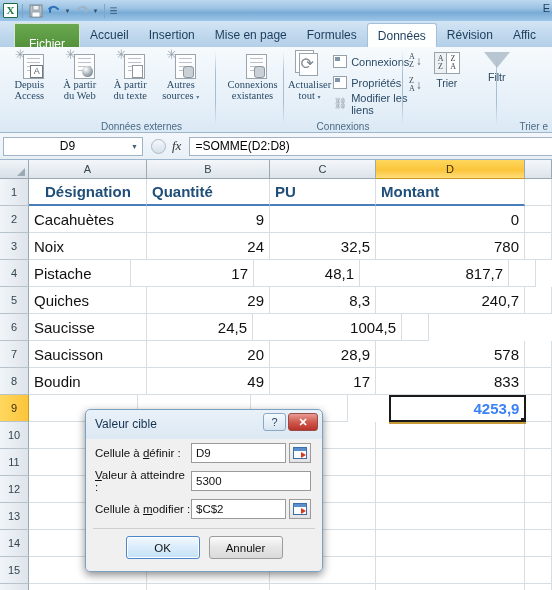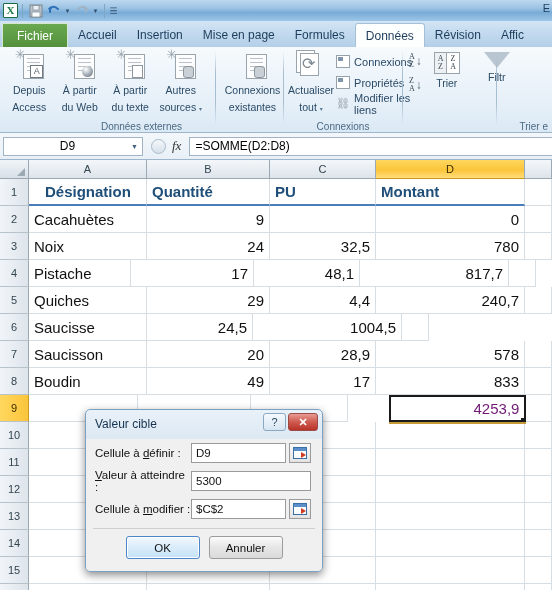--- a/index.html
+++ b/index.html
@@ -38,21 +38,21 @@
     position: absolute; left: 0; top: 21px; width: 552px; height: 26px;
     background: linear-gradient(to bottom, #d3e5f4 0%, #c3daee 45%, #b3cfe8 100%);
     display: flex; align-items: flex-end; font-size: 12px;
   }
   .tab {
     height: 24px; line-height: 24px; padding: 0 10px;
     color: #1c3c5c; white-space: nowrap; position: relative;
   }
   .tab.file {
     background: linear-gradient(to bottom, #6aa94f 0%, #53913c 100%);
-    color: #fff; border-radius: 2px 2px 0 0; margin-left: 2px; padding: 0 14px;
+    color: #fff; border-radius: 2px 2px 0 0; margin-left: 14px; padding: 8px 14px;
     border: 1px solid #d6e7d0; border-bottom: none;
   }
   .tab.active {
     background: #fdfefe; border: 1px solid #a4c0d8; border-bottom: none;
     border-radius: 3px 3px 0 0; color: #1c3c5c;
   }
 
   
   .ribbon {
     position: absolute; left: 0; top: 47px; width: 552px; height: 86px;
@@ -66,21 +66,21 @@
     font-size: 10px; color: #4a6a85;
   }
   .rgroup-sep {
     position: absolute; top: 4px; width: 1px; height: 74px;
     background: linear-gradient(to bottom, rgba(160,185,205,0), #a7bdd0 30%, #a7bdd0 70%, rgba(160,185,205,0));
   }
   .bigbtn {
     width: 53px; display: flex; flex-direction: column; align-items: center;
     font-size: 10.5px; color: #2a4a66; text-align: center; line-height: 11px;
   }
-  .bigbtn .cap { margin-top: 6px; }
+  .bigbtn .cap { margin-top: 0; font-family: Liberation Serif, serif; }
   .smallrow {
     display: flex; align-items: center; gap: 4px; height: 21px;
     font-size: 11px; color: #2a4a66; padding-left: 2px;
   }
   .dropcaret { font-size: 6px; color: #5a7a96; }
 
   
   .docicon { width: 30px; height: 30px; position: relative; }
   .docicon .page {
     position: absolute; right: 0; bottom: 0; width: 21px; height: 25px;
@@ -198,21 +198,21 @@
   .rh.sel { background: linear-gradient(to right,#ffd75e,#fbc53b); color: #3a2c00; border-right: 1px solid #c99a1d; }
   .cells { position: absolute; left: 29px; top: 19px; width: 523px; }
   .row { display: flex; height: 27px; }
   .cell {
     height: 27px; display: flex; align-items: center;
     border-right: 1px solid #d6dde3; border-bottom: 1px solid #d6dde3;
     font-size: 15px; color: #111; padding: 0 5px; overflow: hidden; white-space: nowrap;
   }
   .cell.num { justify-content: flex-end; }
   .cell.hdr { font-weight: bold; color: #1f4e79; border-bottom: 2px solid #4a7ebb; }
-  .cell.total { font-weight: normal; color: #701a75; margin-left: 41px; }
+  .cell.total { font-weight: bold; color: #3b82f6; margin-left: 41px; }
   .cell.selected {
     border: 2px solid #1a1a1a; position: relative; z-index: 3;
     box-shadow: 0 2px 0 0 #c79a3a;
   }
   .cell.selected::after {
     content: ''; position: absolute; right: -3px; bottom: -4px;
     width: 5px; height: 5px; background: #1a1a1a; border: 1px solid #fff;
   }
 
   
@@ -561,21 +561,21 @@
         <div class="cell" style="width:102px;">Pistache</div>
         <div class="cell num" style="width:123px;">17</div>
         <div class="cell num" style="width:106px;">48,1</div>
         <div class="cell num" style="width:149px;">817,7</div>
         <div class="cell" style="width:27px;"></div>
       </div>
 
       <div class="row">
         <div class="cell" style="width:118px;">Quiches</div>
         <div class="cell num" style="width:123px;">29</div>
-        <div class="cell num" style="width:106px;">4,4</div>
+        <div class="cell num" style="width:106px;">8,3</div>
         <div class="cell num" style="width:149px;">240,7</div>
         <div class="cell" style="width:27px;"></div>
       </div>
 
       <div class="row">
         <div class="cell" style="width:118px;">Saucisse</div>
         <div class="cell num" style="width:106px;">24,5</div>
         <div class="cell num" style="width:149px;">1004,5</div>
         <div class="cell" style="width:27px;"></div>
       </div>

